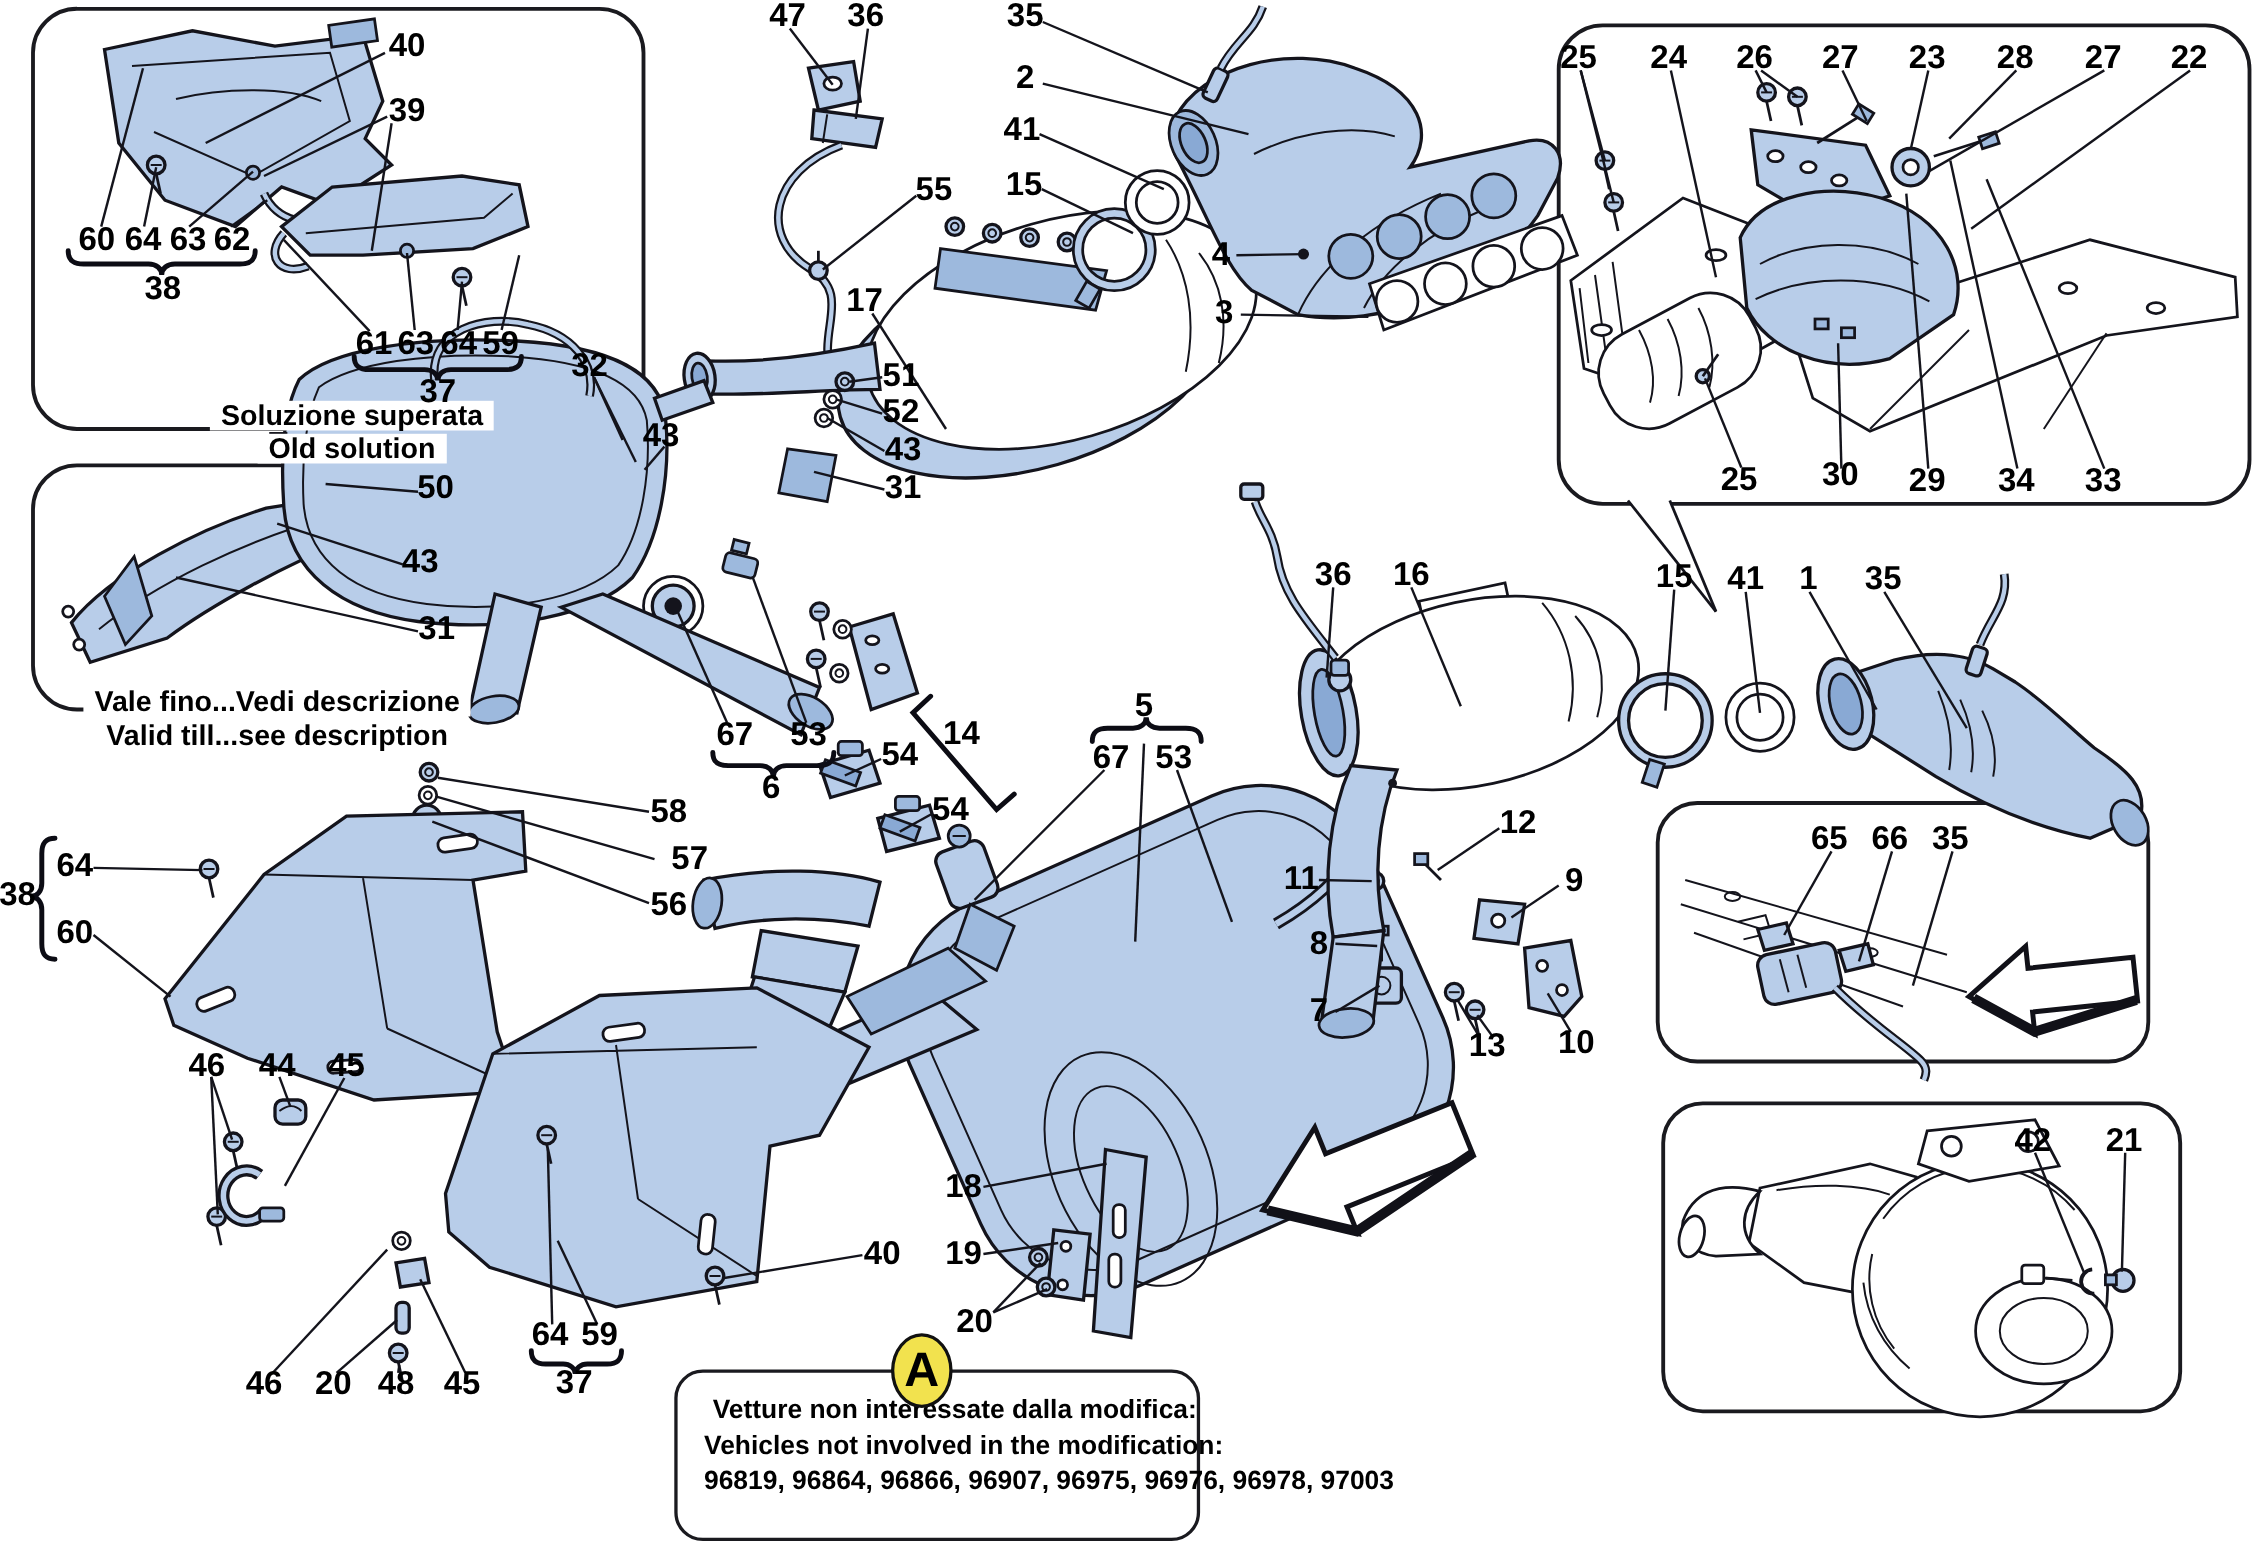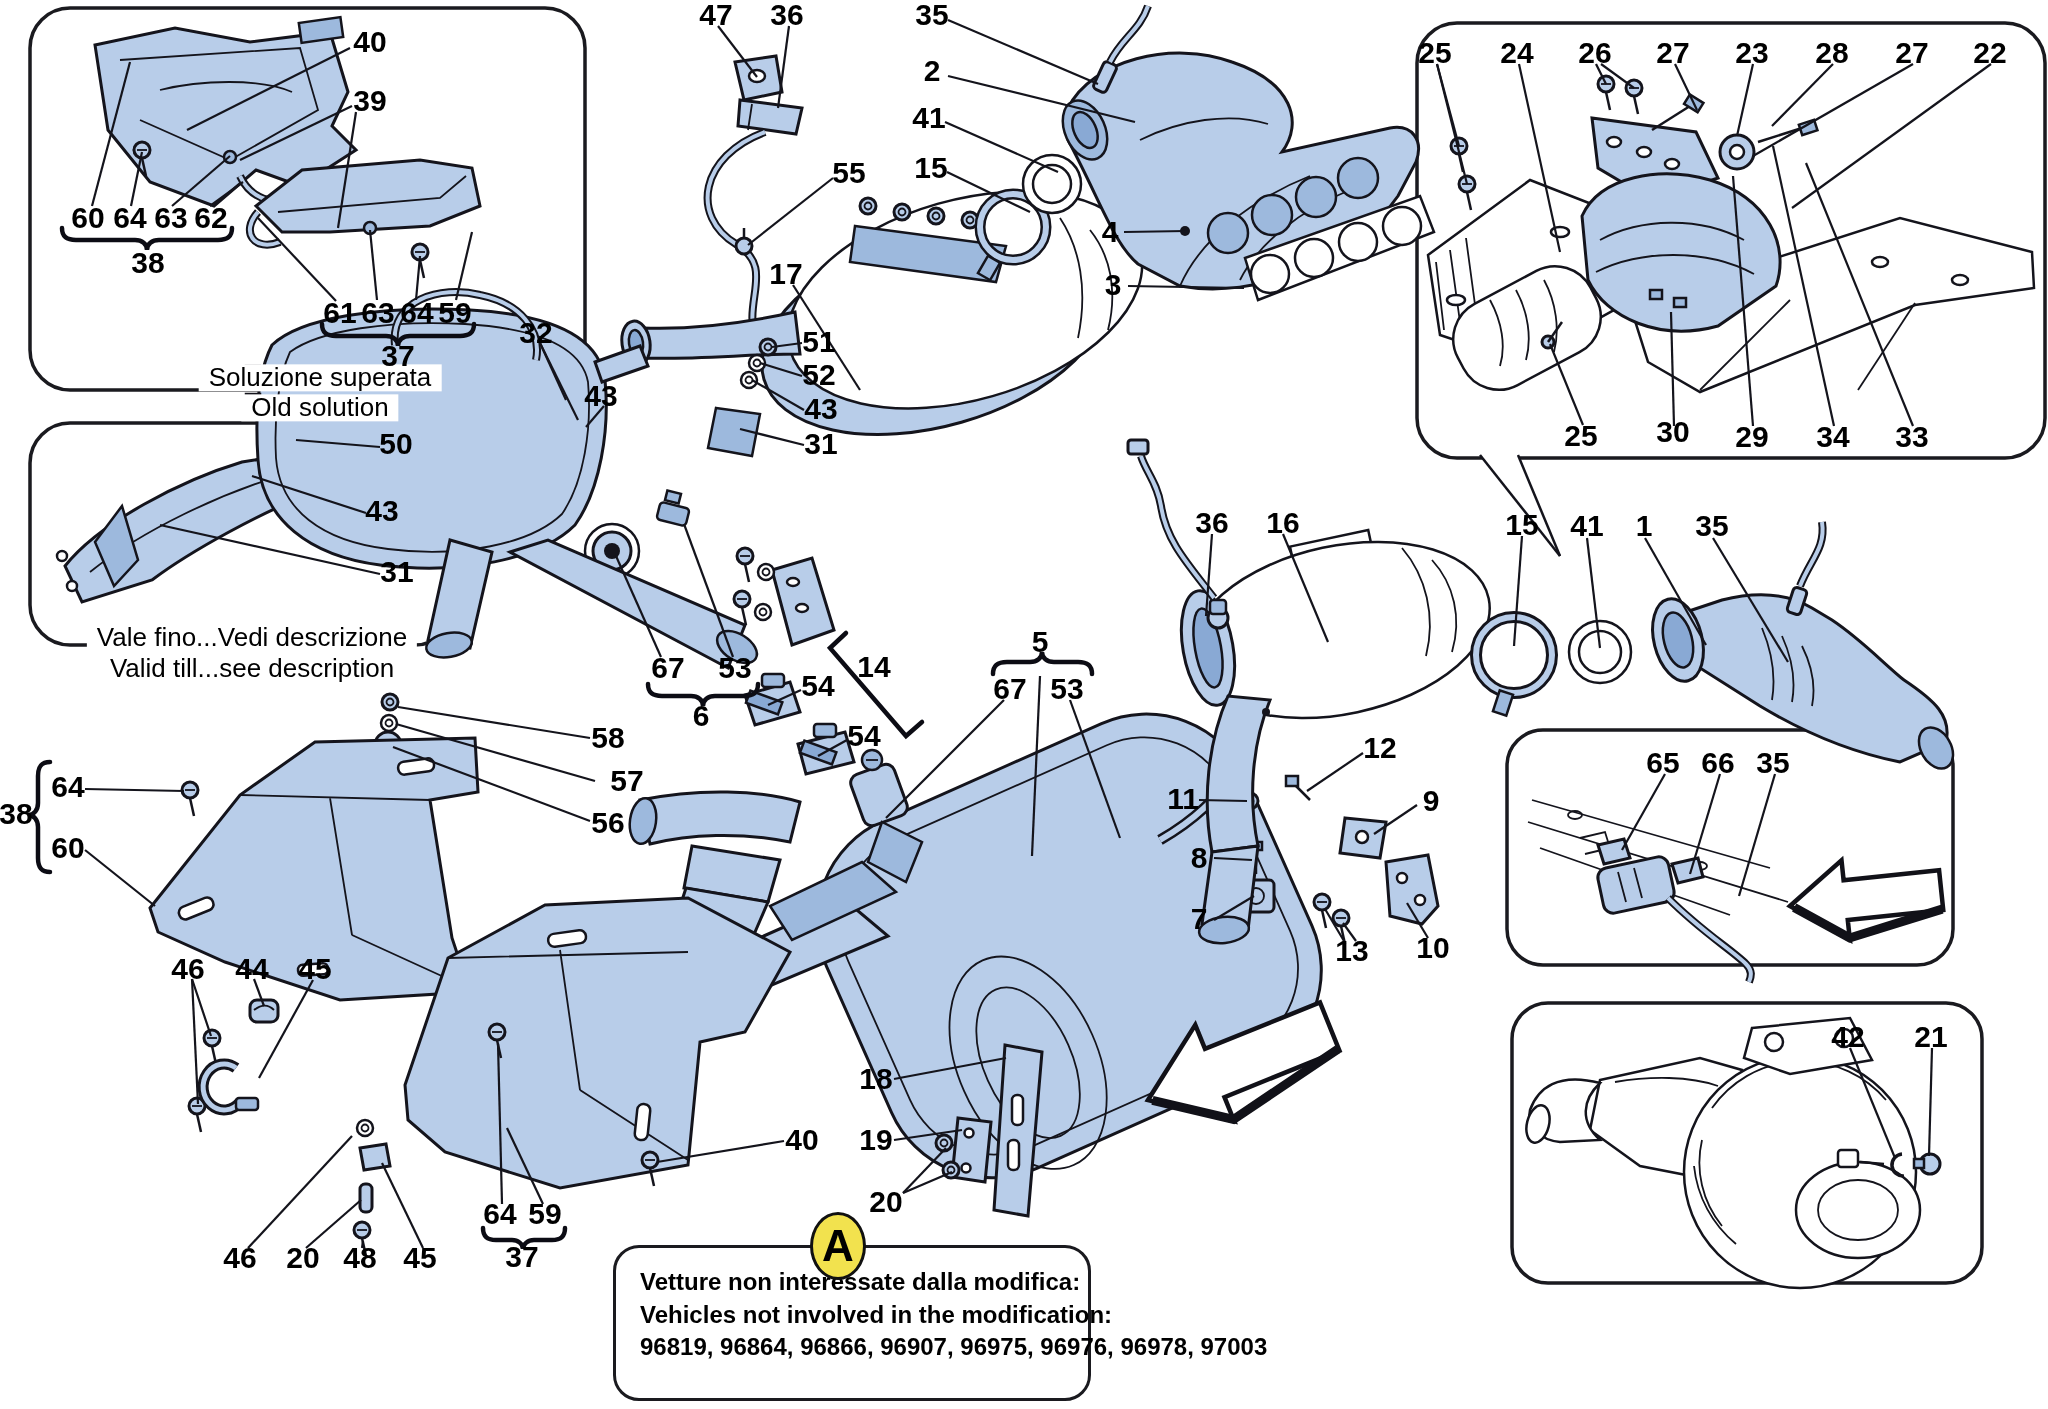--- a/index.html
+++ b/index.html
@@ -18,26 +18,26 @@
   .tubei{stroke:#b8cde9;stroke-width:6;fill:none;}
   .cable{stroke:#14141c;stroke-width:8;fill:none;}
   .cablei{stroke:#b8cde9;stroke-width:4;fill:none;}
   .brace{stroke:#0c0c14;stroke-width:4.5;fill:none;stroke-linecap:round;}
   .box{fill:#ffffff;stroke:#1a1a1f;stroke-width:3.5;}
   .arrow{fill:#ffffff;stroke:#111118;stroke-width:4.5;stroke-linejoin:miter;}
   .arrowsh{stroke:#111118;stroke-width:9;fill:none;}
   
   .part-label{position:absolute;transform:translate(-50%,-50%);font-weight:bold;
               font-size:30px;color:#000;white-space:nowrap;line-height:1;}
-  .caption{position:absolute;transform:translate(-50%,-50%);font-weight:normal;font-size:26px;
+  .caption{position:absolute;transform:translate(-50%,-50%);font-weight:bold;font-size:26px;
            color:#000;background:#fff;padding:0 10px;white-space:nowrap;line-height:1.05;}
   .note-box{position:absolute;left:613px;top:1245px;width:478px;height:156px;
             border:3px solid #1a1a1f;border-radius:26px;background:#fff;box-sizing:border-box;
             padding:18px 0 0 24px;}
-  .note-line{font-weight:bold;font-size:24px;line-height:1.36;color:#000;white-space:nowrap;}
+  .note-line{font-weight:bold;font-size:24px;line-height:1.36;color:#000;white-space:nowrap;text-align:right;}
   .badge-a{position:absolute;left:810px;top:1212px;width:56px;height:68px;border-radius:50%;
            background:#f2e24e;border:3.5px solid #111;box-sizing:border-box;
            display:flex;align-items:center;justify-content:center;
            font-weight:bold;font-size:44px;color:#000;}
 </style>
 </head>
 <body>
 
 <div id="stage">
 

